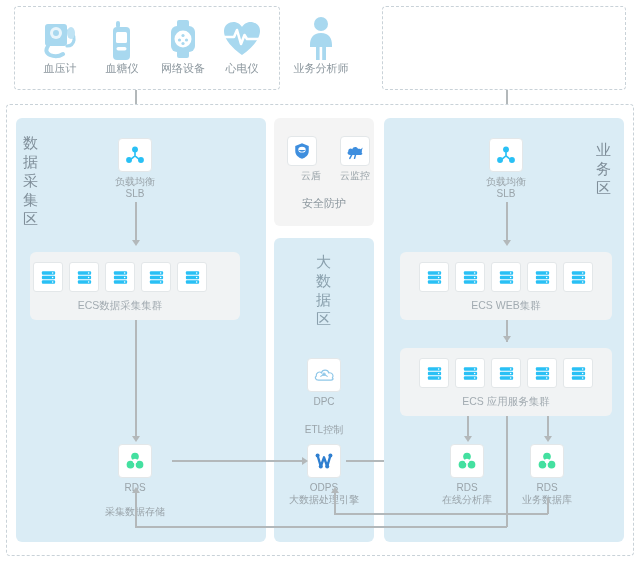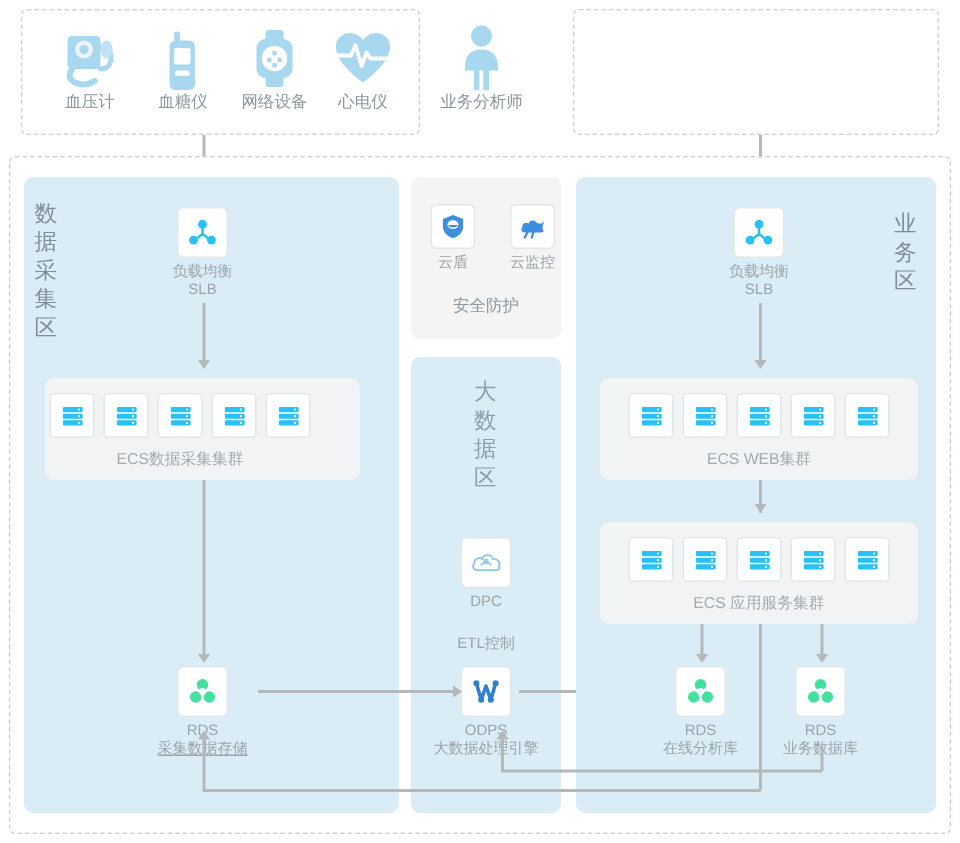--- a/index.html
+++ b/index.html
@@ -288,25 +288,25 @@
   <div class="node" style="left:100px; top:444px; width:70px;">
     <div class="tile">
       <svg width="20" height="20" viewBox="0 0 22 22">
         <circle cx="11" cy="6" r="4.2" fill="#44e0a0"></circle>
         <circle cx="6" cy="15" r="4.2" fill="#44e0a0"></circle>
         <circle cx="16" cy="15" r="4.2" fill="#44e0a0"></circle>
         <circle cx="11" cy="11" r="2.6" fill="#ffffff"></circle>
       </svg>
     </div>
     <div class="cap">RDS</div>
-    <div class="cap" style="margin-top:0;text-decoration:underline;">采集数据存储</div>
+    <div class="cap" style="margin-top:12px;">采集数据存储</div>
   </div>
 
   <div class="grey-panel" style="left:274px; top:118px; width:100px; height:108px;"></div>
-  <div class="node" style="left:283px; top:136px; width:38px;">
+  <div class="node" style="left:283px; top:136px; width:38px;text-align:right;">
     <div class="tile" style="width:30px;height:30px;">
       <svg width="18" height="18" viewBox="0 0 20 20">
         <path d="M10 1.5 L17.5 4.4 L17.5 10 C17.5 14.4 14 17.4 10 18.6 C6 17.4 2.5 14.4 2.5 10 L2.5 4.4 Z" fill="#3e8ede"></path>
         <ellipse cx="10" cy="8.6" rx="4.1" ry="3.2" fill="#ffffff"></ellipse>
         <path d="M5.9 8.8 Q10 12.6 14.1 8.8" fill="#3e8ede"></path>
       </svg>
     </div>
     <div class="cap">云盾</div>
   </div>
   <div class="node" style="left:334px; top:136px; width:42px;">

